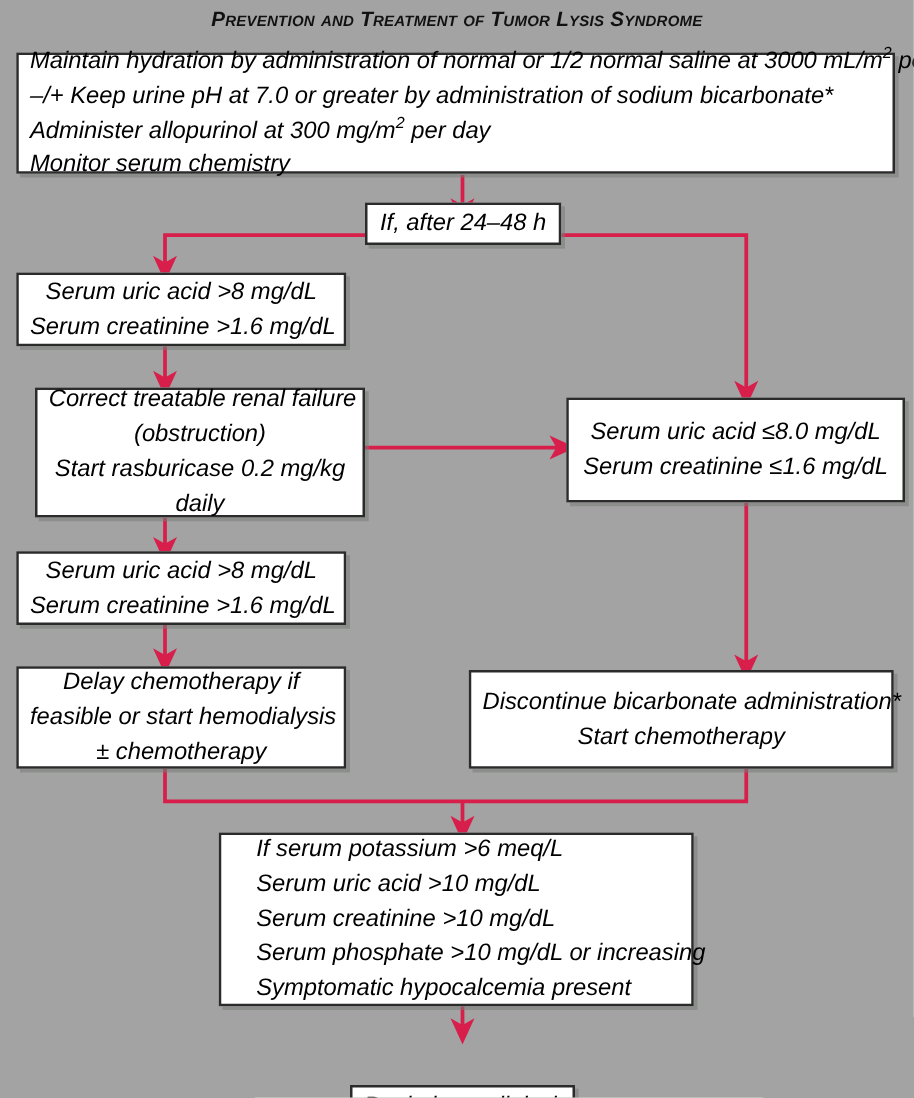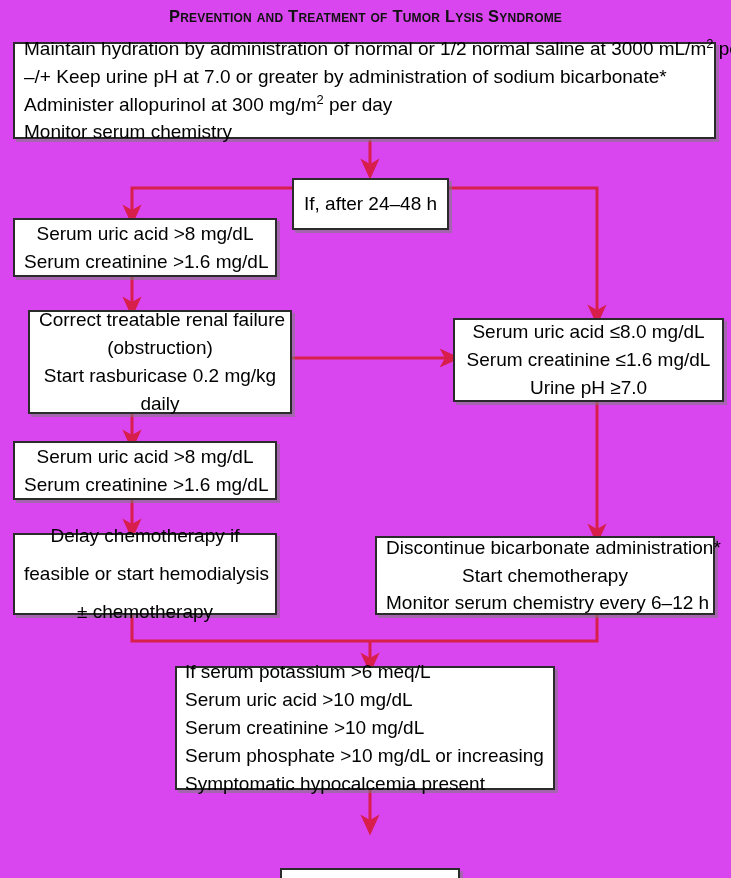--- a/index.html
+++ b/index.html
@@ -11,21 +11,22 @@
     height: 878px;
     background: #e3efe4;
     font-family: "Liberation Sans", sans-serif;
     color: #000;
     overflow: hidden;
   }
   #canvas {
     position: relative;
     width: 731px;
     height: 878px;
-    background: #d946ef;
+    background: #a3a3a3;
+    font-style: italic;
   }
   #edges {
     position: absolute;
     left: 0;
     top: 0;
     width: 731px;
     height: 878px;
     pointer-events: none;
   }
   .title {
@@ -103,60 +104,58 @@
     </g>
   </svg>
 
   <div class="node left" style="left:13px; top:42px; width:703px; height:97px;">
     <div class="line">Maintain hydration by administration of normal or 1/2 normal saline at 3000 mL/m<sup>2</sup> per day</div>
     <div class="line">–/+ Keep urine pH at 7.0 or greater by administration of sodium bicarbonate*</div>
     <div class="line">Administer allopurinol at 300 mg/m<sup>2</sup> per day</div>
     <div class="line">Monitor serum chemistry</div>
   </div>
 
-  <div class="node center" style="left:292px; top:178px; width:157px; height:52px;">
+  <div class="node center" style="left:292px; top:162px; width:157px; height:34px;">
     <div class="line">If, after 24–48 h</div>
   </div>
 
   <div class="node center" style="left:13px; top:218px; width:264px; height:59px;">
     <div class="line">Serum uric acid &gt;8 mg/dL</div>
     <div class="line">Serum creatinine &gt;1.6 mg/dL</div>
   </div>
 
   <div class="node center" style="left:28px; top:310px; width:264px; height:104px;">
     <div class="line">Correct treatable renal failure</div>
     <div class="line">(obstruction)</div>
     <div class="line">Start rasburicase 0.2 mg/kg</div>
     <div class="line">daily</div>
   </div>
 
   <div class="node center" style="left:453px; top:318px; width:271px; height:84px;">
     <div class="line">Serum uric acid ≤8.0 mg/dL</div>
     <div class="line">Serum creatinine ≤1.6 mg/dL</div>
-    <div class="line">Urine pH ≥7.0</div>
   </div>
 
   <div class="node center" style="left:13px; top:441px; width:264px; height:59px;">
     <div class="line">Serum uric acid &gt;8 mg/dL</div>
     <div class="line">Serum creatinine &gt;1.6 mg/dL</div>
   </div>
 
-  <div class="node center" style="left:13px; top:533px; width:264px; height:82px;gap:10px;">
+  <div class="node center" style="left:13px; top:533px; width:264px; height:82px;">
     <div class="line">Delay chemotherapy if</div>
     <div class="line">feasible or start hemodialysis</div>
     <div class="line">± chemotherapy</div>
   </div>
 
   <div class="node center" style="left:375px; top:536px; width:340px; height:79px;">
     <div class="line">Discontinue bicarbonate administration*</div>
     <div class="line">Start chemotherapy</div>
-    <div class="line">Monitor serum chemistry every 6–12 h</div>
   </div>
 
-  <div class="node left" style="left:175px; top:666px; width:380px; height:124px; padding-left:8px;">
+  <div class="node left" style="left:175px; top:666px; width:380px; height:139px; padding-left:28px;">
     <div class="line">If serum potassium &gt;6 meq/L</div>
     <div class="line">Serum uric acid &gt;10 mg/dL</div>
     <div class="line">Serum creatinine &gt;10 mg/dL</div>
     <div class="line">Serum phosphate &gt;10 mg/dL or increasing</div>
     <div class="line">Symptomatic hypocalcemia present</div>
   </div>
 
   <div class="node center" style="left:280px; top:828px; width:180px; height:34px;margin-top:40px;">
     <div class="line">Begin hemodialysis</div>
   </div>

